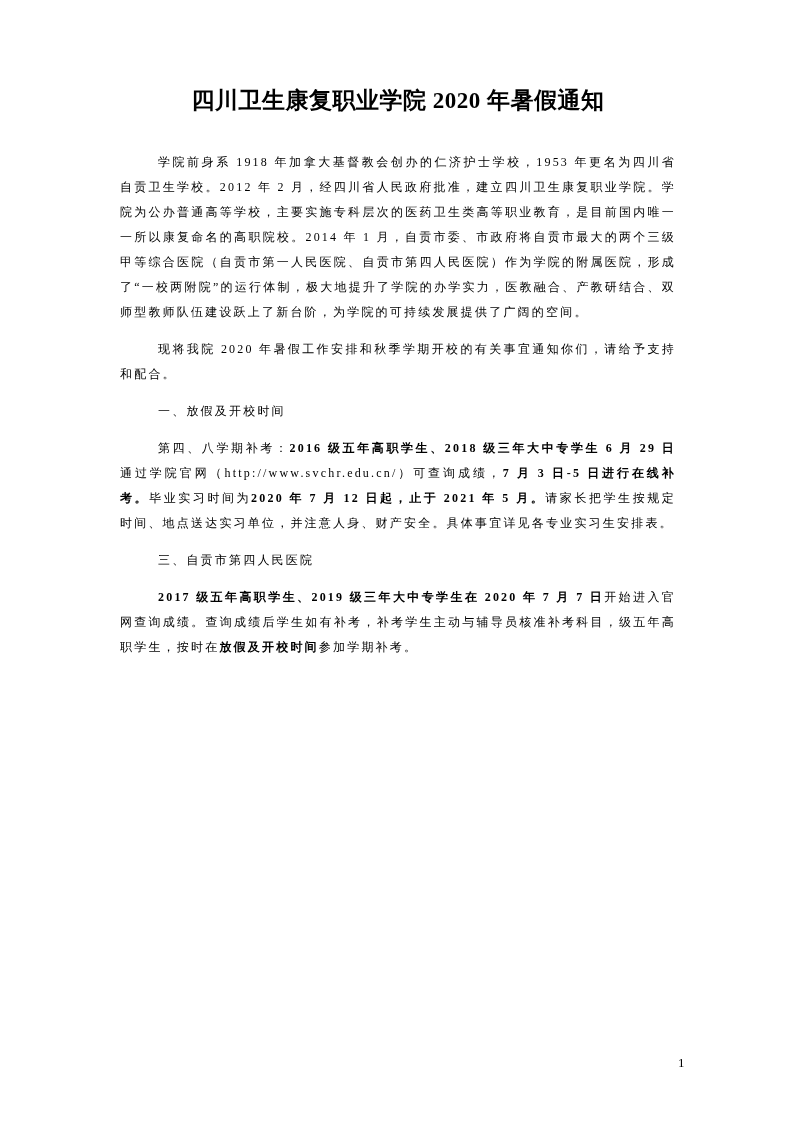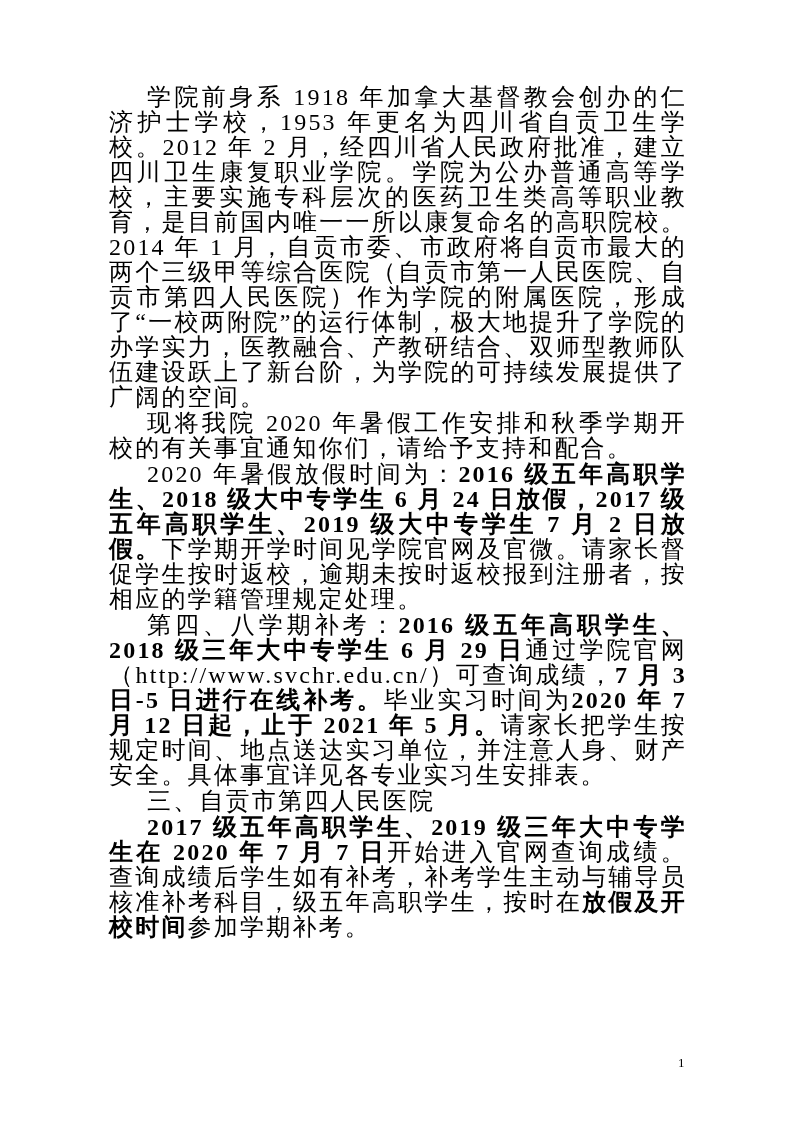--- a/index.html
+++ b/index.html
@@ -25,22 +25,22 @@
   .doc-title {
     margin: 0 0 32px 0;
     font-size: 23px;
     line-height: 34px;
     font-weight: bold;
     text-align: center;
     letter-spacing: 0.5px;
     white-space: nowrap;
   }
   p.block {
-    margin: 1px;
-    font-size: 24px;
+    margin: 12px;
+    font-size: 12px;
     line-height: 25px;
     text-align: justify;
     text-indent: 38px;
     letter-spacing: 2.2px;
   }
   p.block .b {
     font-weight: bold;
   }
   .page-number {
     position: absolute;
@@ -48,23 +48,24 @@
     top: 1055px;
     font-size: 13px;
     line-height: 16px;
   }
 </style>
 </head>
 <body>
 
 <div class="page">
   <div class="content">
+    <h1 class="doc-title">四川卫生康复职业学院 2020 年暑假通知</h1>
     <div id="doc-body">
         <p class="block"><span class="r">学院前身系 1918 年加拿大基督教会创办的仁济护士学校，1953 年更名为四川省自贡卫生学校。2012 年 2 月，经四川省人民政府批准，建立四川卫生康复职业学院。学院为公办普通高等学校，主要实施专科层次的医药卫生类高等职业教育，是目前国内唯一一所以康复命名的高职院校。2014 年 1 月，自贡市委、市政府将自贡市最大的两个三级甲等综合医院（自贡市第一人民医院、自贡市第四人民医院）作为学院的附属医院，形成了“一校两附院”的运行体制，极大地提升了学院的办学实力，医教融合、产教研结合、双师型教师队伍建设跃上了新台阶，为学院的可持续发展提供了广阔的空间。</span></p>
         <p class="block"><span class="r">现将我院 2020 年暑假工作安排和秋季学期开校的有关事宜通知你们，请给予支持和配合。</span></p>
-        <p class="block"><span class="r">2020 年暑假放假时间为：</span><span class="b">2016 级五年高职学生、2018 级大中专学生 6 月 24 日放假，2017 级五年高职学生、2019 级大中专学生 7 月 2 日放假。</span><span class="r">下学期开学时间见学院官网及官微。请家长督促学生按时返校，逾期未按时返校报到注册者，按相应的学籍管理规定处理。</span></p>
+        <p class="block"><span class="r">一、放假及开校时间</span></p>
         <p class="block"><span class="r">第四、八学期补考：</span><span class="b">2016 级五年高职学生、2018 级三年大中专学生 6 月 29 日</span><span class="r">通过学院官网（</span><span class="r">http://www.svchr.edu.cn/</span><span class="r">）可查询成绩，</span><span class="b">7 月 3 日-5 日进行在线补考。</span><span class="r">毕业实习时间为</span><span class="b">2020 年 7 月 12 日起，止于 2021 年 5 月。</span><span class="r">请家长把学生按规定时间、地点送达实习单位，并注意人身、财产安全。具体事宜详见各专业实习生安排表。</span></p>
         <p class="block"><span class="r">三、自贡市第四人民医院</span></p>
         <p class="block"><span class="b">2017 级五年高职学生、2019 级三年大中专学生在 2020 年 7 月 7 日</span><span class="r">开始进入官网查询成绩。查询成绩后学生如有补考，补考学生主动与辅导员核准补考科目，级五年高职学生，按时在</span><span class="b">放假及开校时间</span><span class="r">参加学期补考。</span></p>
       </div>
   </div>
   <div class="page-number">1</div>
 </div>
 
 </body></html>

